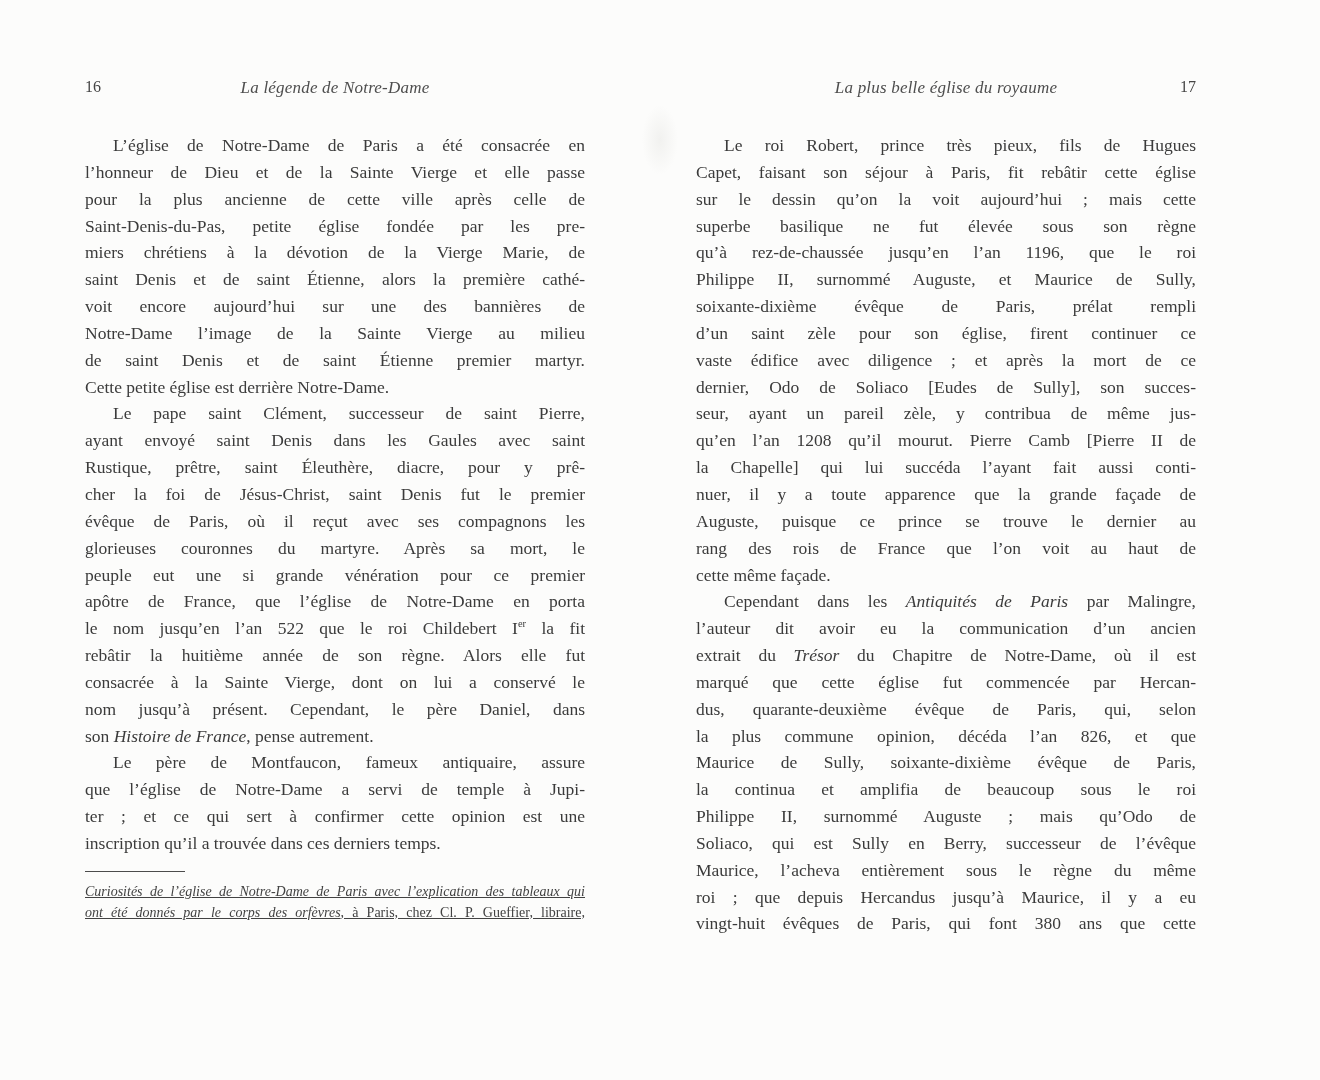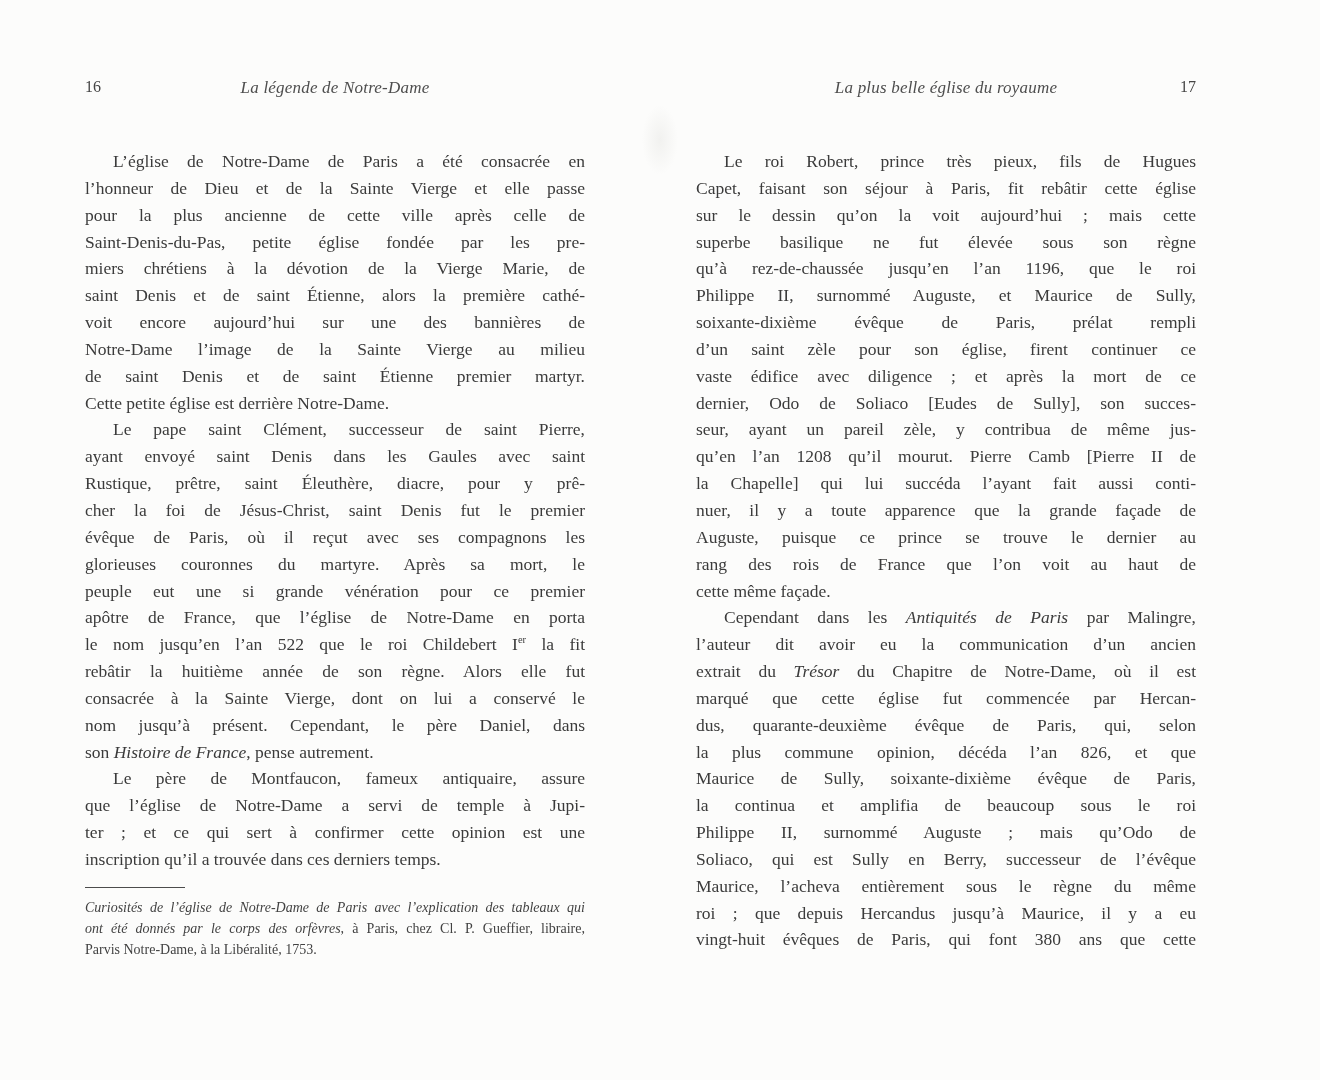--- a/index.html
+++ b/index.html
@@ -25,36 +25,36 @@
   .rhead {
     display:block; text-align:center;
     font-style:italic; font-size:17px; color:#4e4e4e; letter-spacing:0.2px;
   }
   .pnum {
     position:absolute; top:0; font-size:16px; color:#454545;text-align:center;
   }
   .page.left  .pnum { left:0; }
   .page.right .pnum { right:0; }
 
-  .pagebody { margin-top:48px; font-size:17.5px; line-height:26.85px; }
+  .pagebody { margin-top:32px; font-size:17.5px; line-height:26.85px; }
   .para { margin:0; padding:0; }
   .line {
     height:26.85px;
     text-align:justify;
     text-align-last:justify;
   }
   .line.ind  { text-indent:28px; }
   .line.pend { text-align:left; text-align-last:left; }
   .it { font-style:italic; }
   sup { font-size:0.6em; vertical-align:super; line-height:0; }
 
   .footnote-block { margin-top:14px; }
   .fnrule { width:100px; border-top:1.5px solid #4c4c4c; margin:0 0 9px 0; }
   .fnlines { font-size:14px; line-height:21.3px; color:#424242; }
-  .fnlines .line { height:21.3px; }
+  .fnlines .line { height:21.3px;text-decoration:underline; }
 </style>
 </head>
 <body>
 
 <div class="gutter-smudge"></div>
 
 <section class="page left">
   <header class="pagehead">
     <span class="pnum">16</span>
     <span class="rhead">La légende de Notre-Dame</span>
@@ -92,21 +92,20 @@
         <div class="line">que l’église de Notre-Dame a servi de temple à Jupi-</div>
         <div class="line">ter ; et ce qui sert à confirmer cette opinion est une</div>
         <div class="line pend">inscription qu’il a trouvée dans ces derniers temps.</div>
       </div>
     </div>
   <div class="footnote-block">
     <div class="fnrule"></div>
     <div class="fnlines" id="footnote-lines">
         <div class="line"><span class="it">Curiosités de l’église de Notre-Dame de Paris avec l’explication des tableaux qui</span></div>
         <div class="line"><span class="it">ont été donnés par le corps des orfèvres</span>, à Paris, chez Cl. P. Gueffier, libraire,</div>
-        <div class="line pend">Parvis Notre-Dame, à la Libéralité, 1753.</div>
       </div>
   </div>
 </section>
 
 <section class="page right">
   <header class="pagehead">
     <span class="rhead">La plus belle église du royaume</span>
     <span class="pnum">17</span>
   </header>
   <div class="pagebody" id="right-body">

